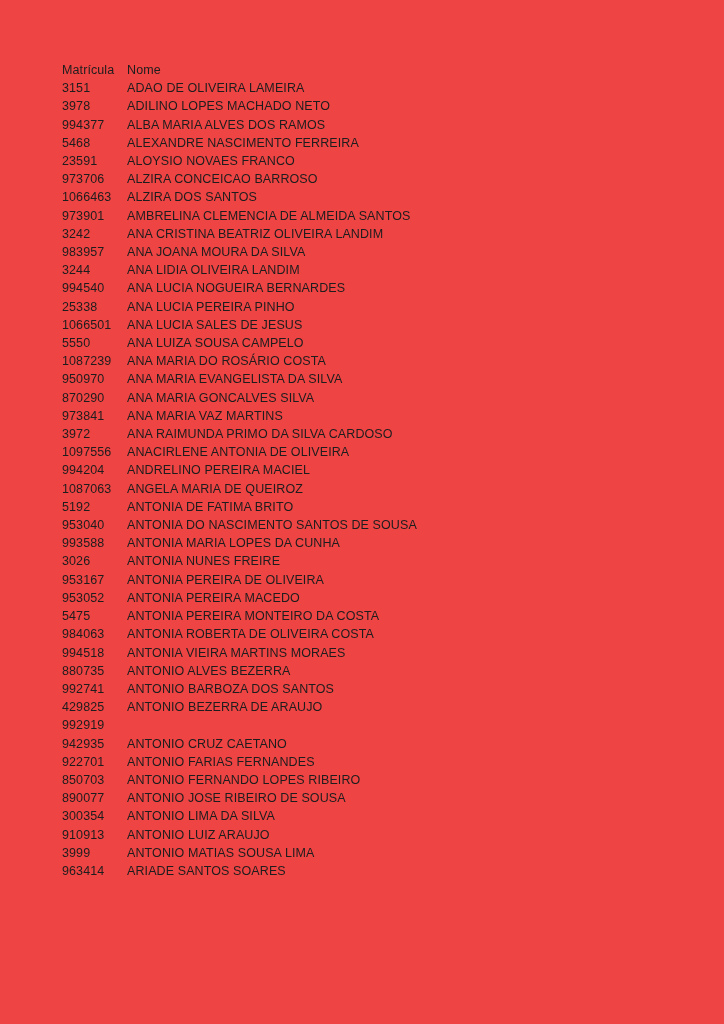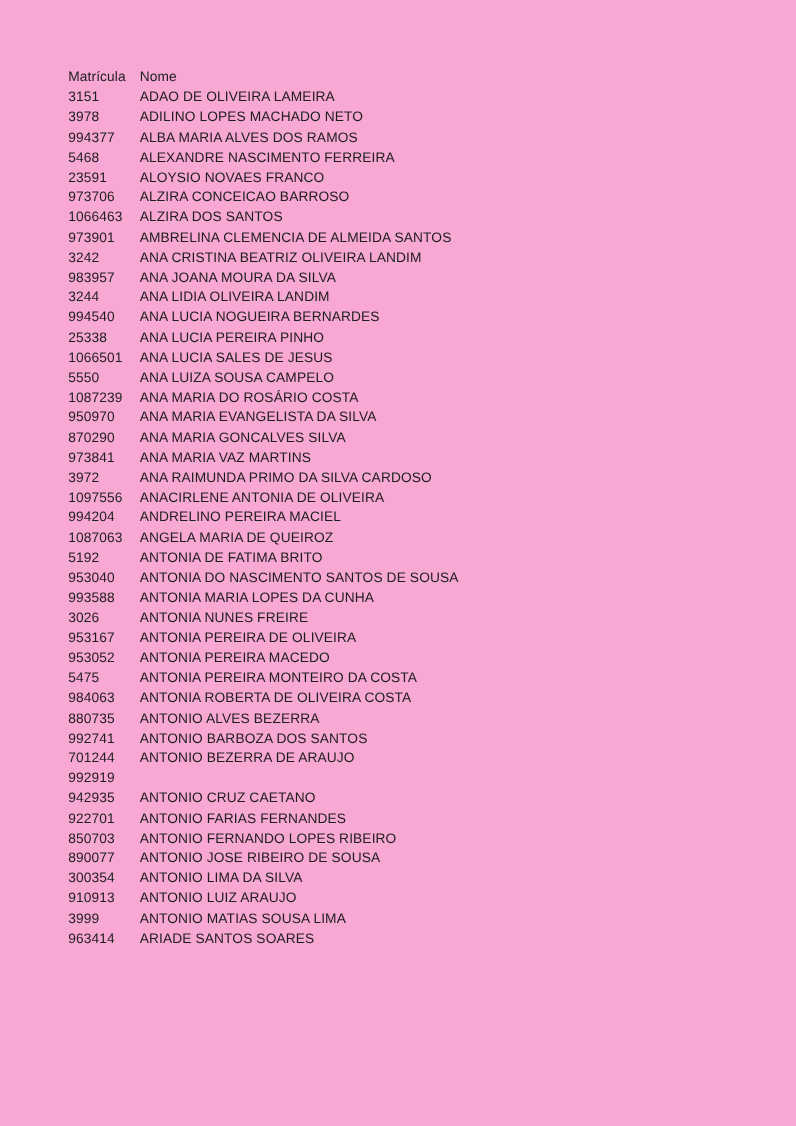--- a/index.html
+++ b/index.html
@@ -4,21 +4,21 @@
 <style>
   html, body {
     margin: 0;
     padding: 0;
     background: #ffffff;
   }
   .page {
     position: relative;
     width: 724px;
     height: 1024px;
-    background: #f9a8d4;
+    background: #ef4444;
     overflow: hidden;
     font-family: "Liberation Sans", "DejaVu Sans", sans-serif;
   }
   .roster {
     position: absolute;
     left: 62px;
     top: 61px;
     font-size: 12.5px;
     line-height: 18.2px;
     color: #1d1d1d;
@@ -161,29 +161,33 @@
         </div>
         <div class="row">
           <span class="cell">5475</span>
           <span class="cell">ANTONIA PEREIRA MONTEIRO DA COSTA</span>
         </div>
         <div class="row">
           <span class="cell">984063</span>
           <span class="cell">ANTONIA ROBERTA DE OLIVEIRA COSTA</span>
         </div>
         <div class="row">
+          <span class="cell">994518</span>
+          <span class="cell">ANTONIA VIEIRA MARTINS MORAES</span>
+        </div>
+        <div class="row">
           <span class="cell">880735</span>
           <span class="cell">ANTONIO ALVES BEZERRA</span>
         </div>
         <div class="row">
           <span class="cell">992741</span>
           <span class="cell">ANTONIO BARBOZA DOS SANTOS</span>
         </div>
         <div class="row">
-          <span class="cell">701244</span>
+          <span class="cell">429825</span>
           <span class="cell">ANTONIO BEZERRA DE ARAUJO</span>
         </div>
         <div class="row">
           <span class="cell">992919</span>
         </div>
         <div class="row">
           <span class="cell">942935</span>
           <span class="cell">ANTONIO CRUZ CAETANO</span>
         </div>
         <div class="row">

